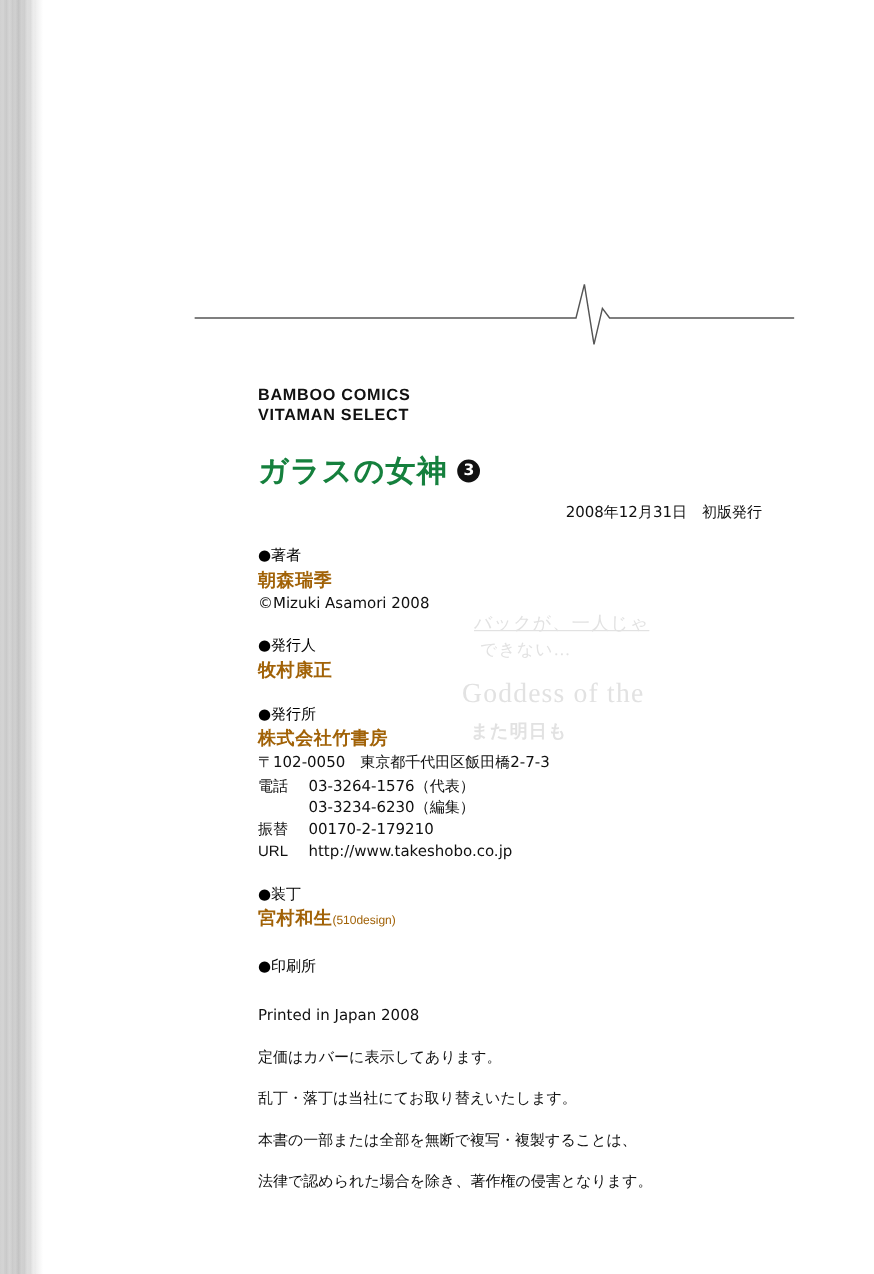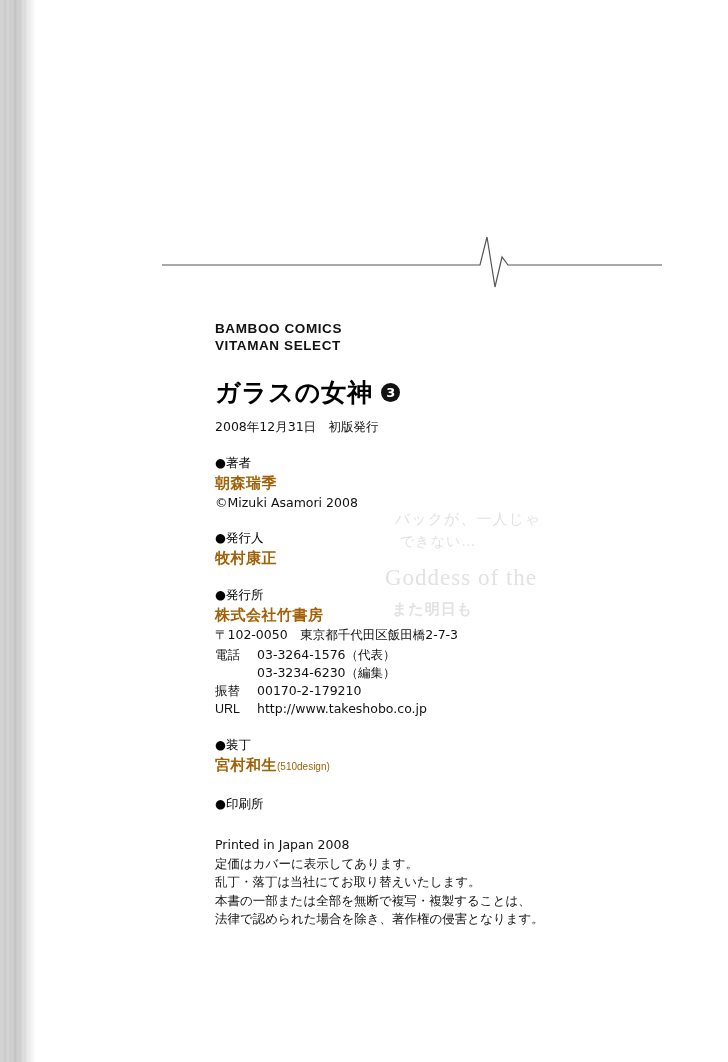--- a/index.html
+++ b/index.html
@@ -53,21 +53,21 @@
 
   
   .bleed {
     position: absolute;
     color: #e2e2e2;
     font-family: "Liberation Serif", serif;
     user-select: none;
     pointer-events: none;
     white-space: nowrap;
   }
-  .bleed-1 { left: 395px; top: 510px; font-size: 15px; letter-spacing: 1px; }
+  .bleed-1 { left: 395px; top: 510px; font-size: 15px; letter-spacing: 1px; text-decoration: underline; }
   .bleed-2 { left: 400px; top: 533px; font-size: 14px; letter-spacing: 1px; }
   .bleed-3 { left: 385px; top: 565px; font-size: 23px; letter-spacing: 1px; }
   .bleed-4 { left: 392px; top: 600px; font-size: 15px; letter-spacing: 1px; font-weight: bold; }
 
   
   .rule-wrap {
     position: absolute;
     left: 162px;
     top: 232px;
     width: 500px;
@@ -94,41 +94,42 @@
   .title-row {
     margin-top: 22px;
     display: flex;
     align-items: center;
   }
   .book-title {
     font-family: Liberation Sans, sans-serif;
     font-weight: bold;
     font-size: 25px;
     letter-spacing: 1px;
-    color: #000000;
+    color: #15803d;
   }
   .vol-badge {
     display: inline-block;
     margin-left: 8px;
     width: 19px; height: 19px;
     border-radius: 50%;
     background: #111;
     color: #fff;
     font-size: 13px;
     font-weight: bold;
     line-height: 19px;
     text-align: center;
     font-family: "DejaVu Sans", sans-serif;
   }
 
   .pubdate {
     margin-top: 10px;
     font-size: 12.5px;
     font-family: "DejaVu Sans", sans-serif;
     color: #111;
+    text-align: right;
   }
 
   .section { margin-top: 19px; }
   .section-head {
     font-size: 12.5px;
     font-family: "DejaVu Sans", sans-serif;
     color: #000000;
     line-height: 16px;
   }
   .section-main {
@@ -166,20 +167,21 @@
   .lbl-url { display: inline-block; width: 42px; font-family: "Liberation Sans", sans-serif; }
 
   .footer {
     margin-top: 24px;
   }
   .footer-line {
     font-size: 12.5px;
     font-family: "DejaVu Sans", sans-serif;
     line-height: 18.5px;
     color: #111;
+    margin-top: 16px;
   }
 </style>
 </head>
 <body>
 
 <div id="page">
 
   <div class="gutter">
     <div class="gutter-noise"></div>
   </div>

